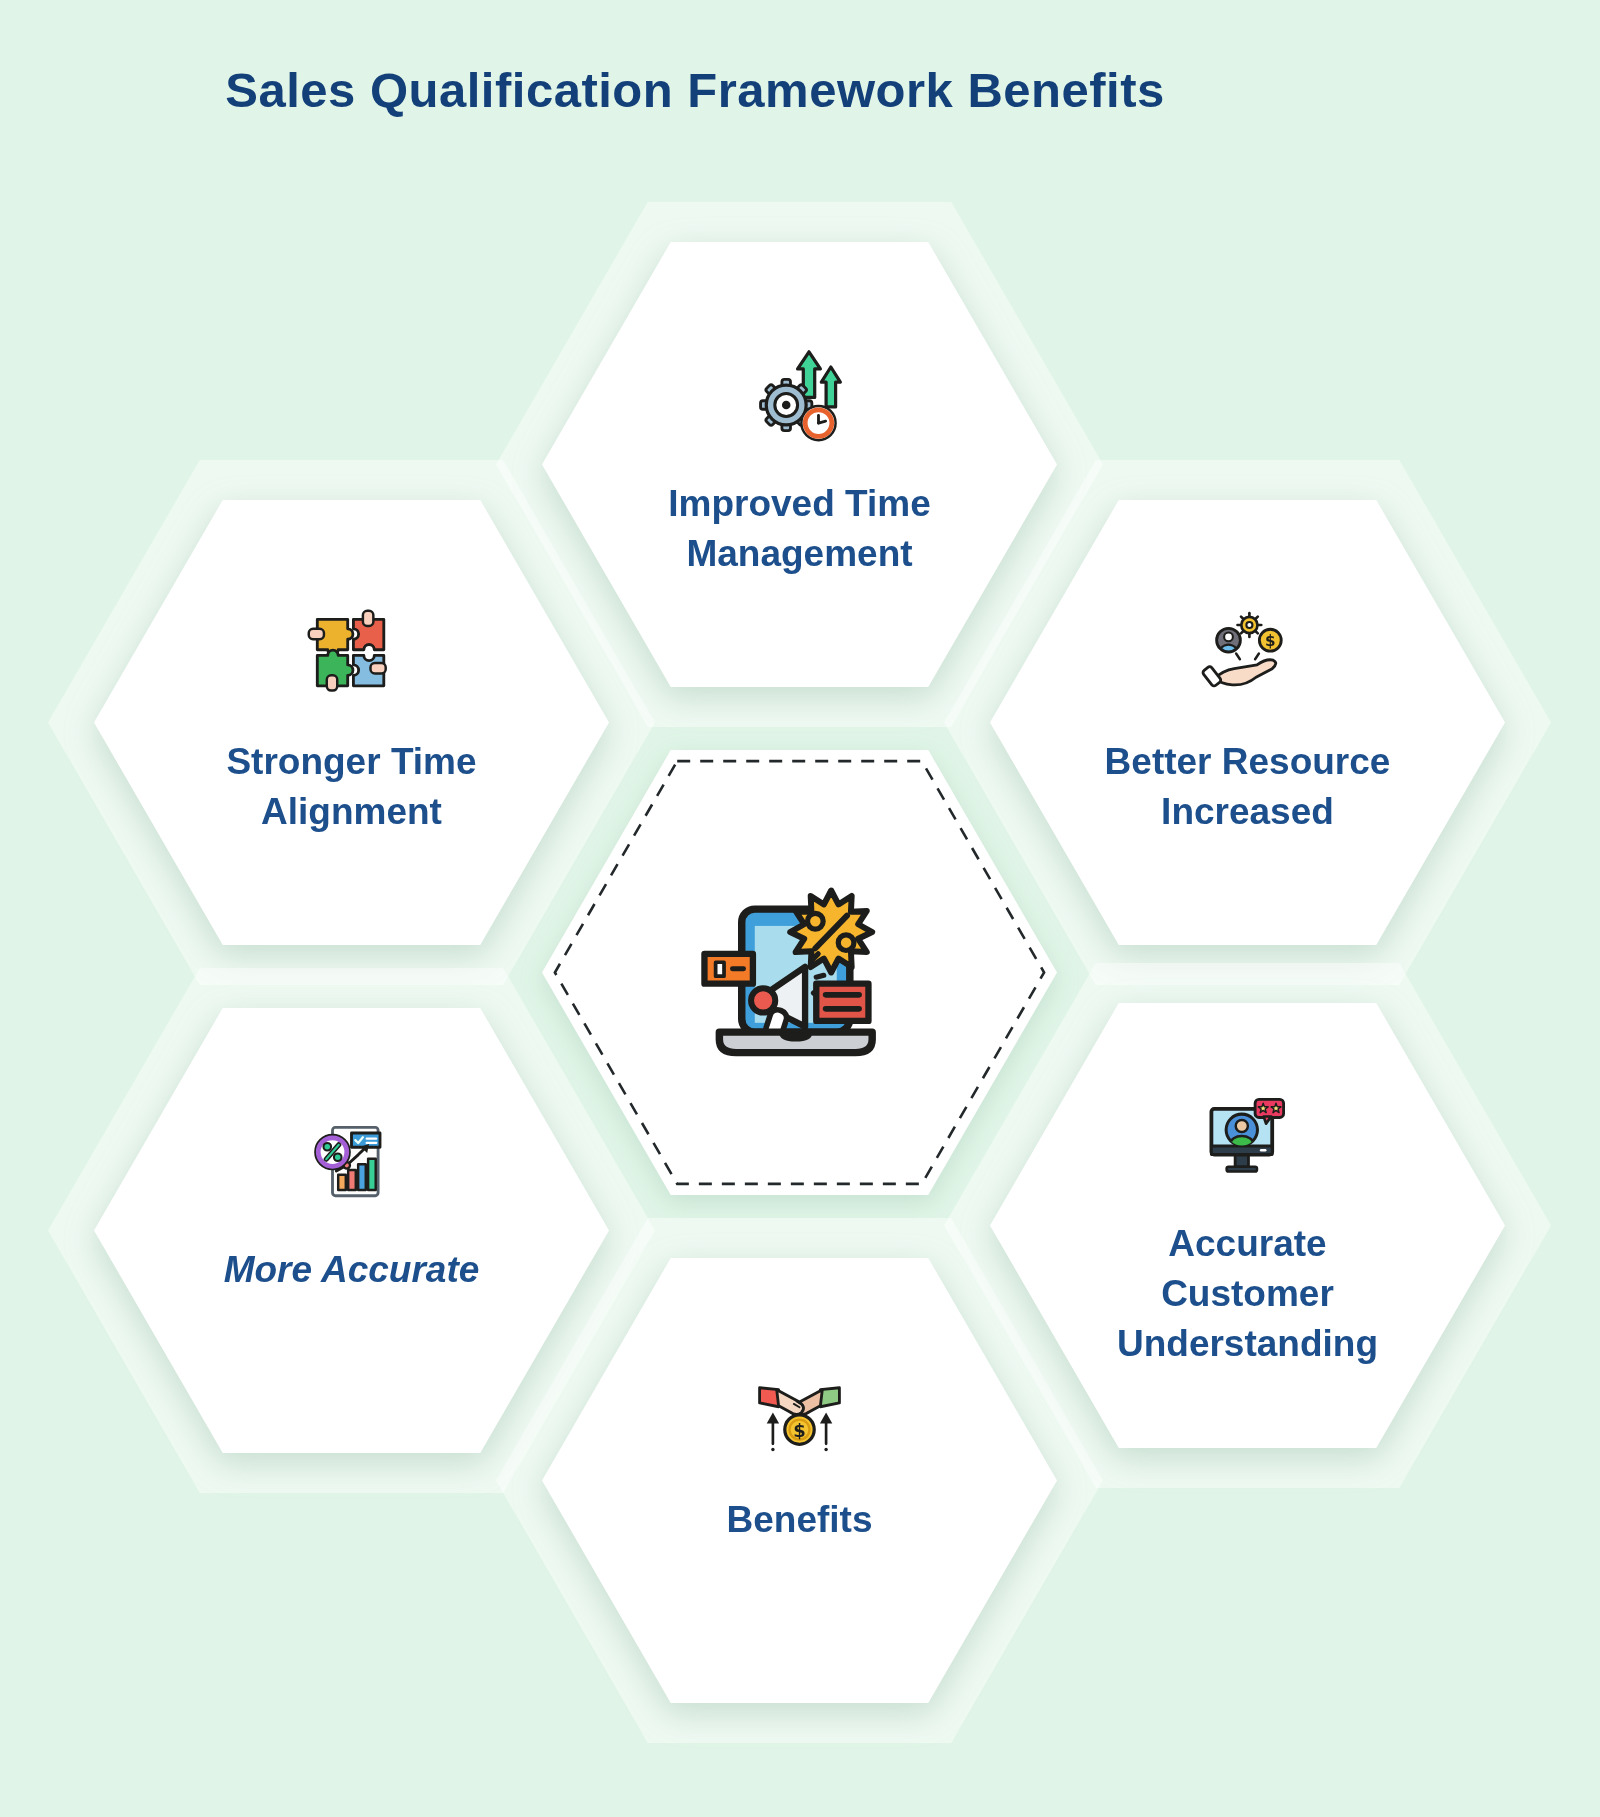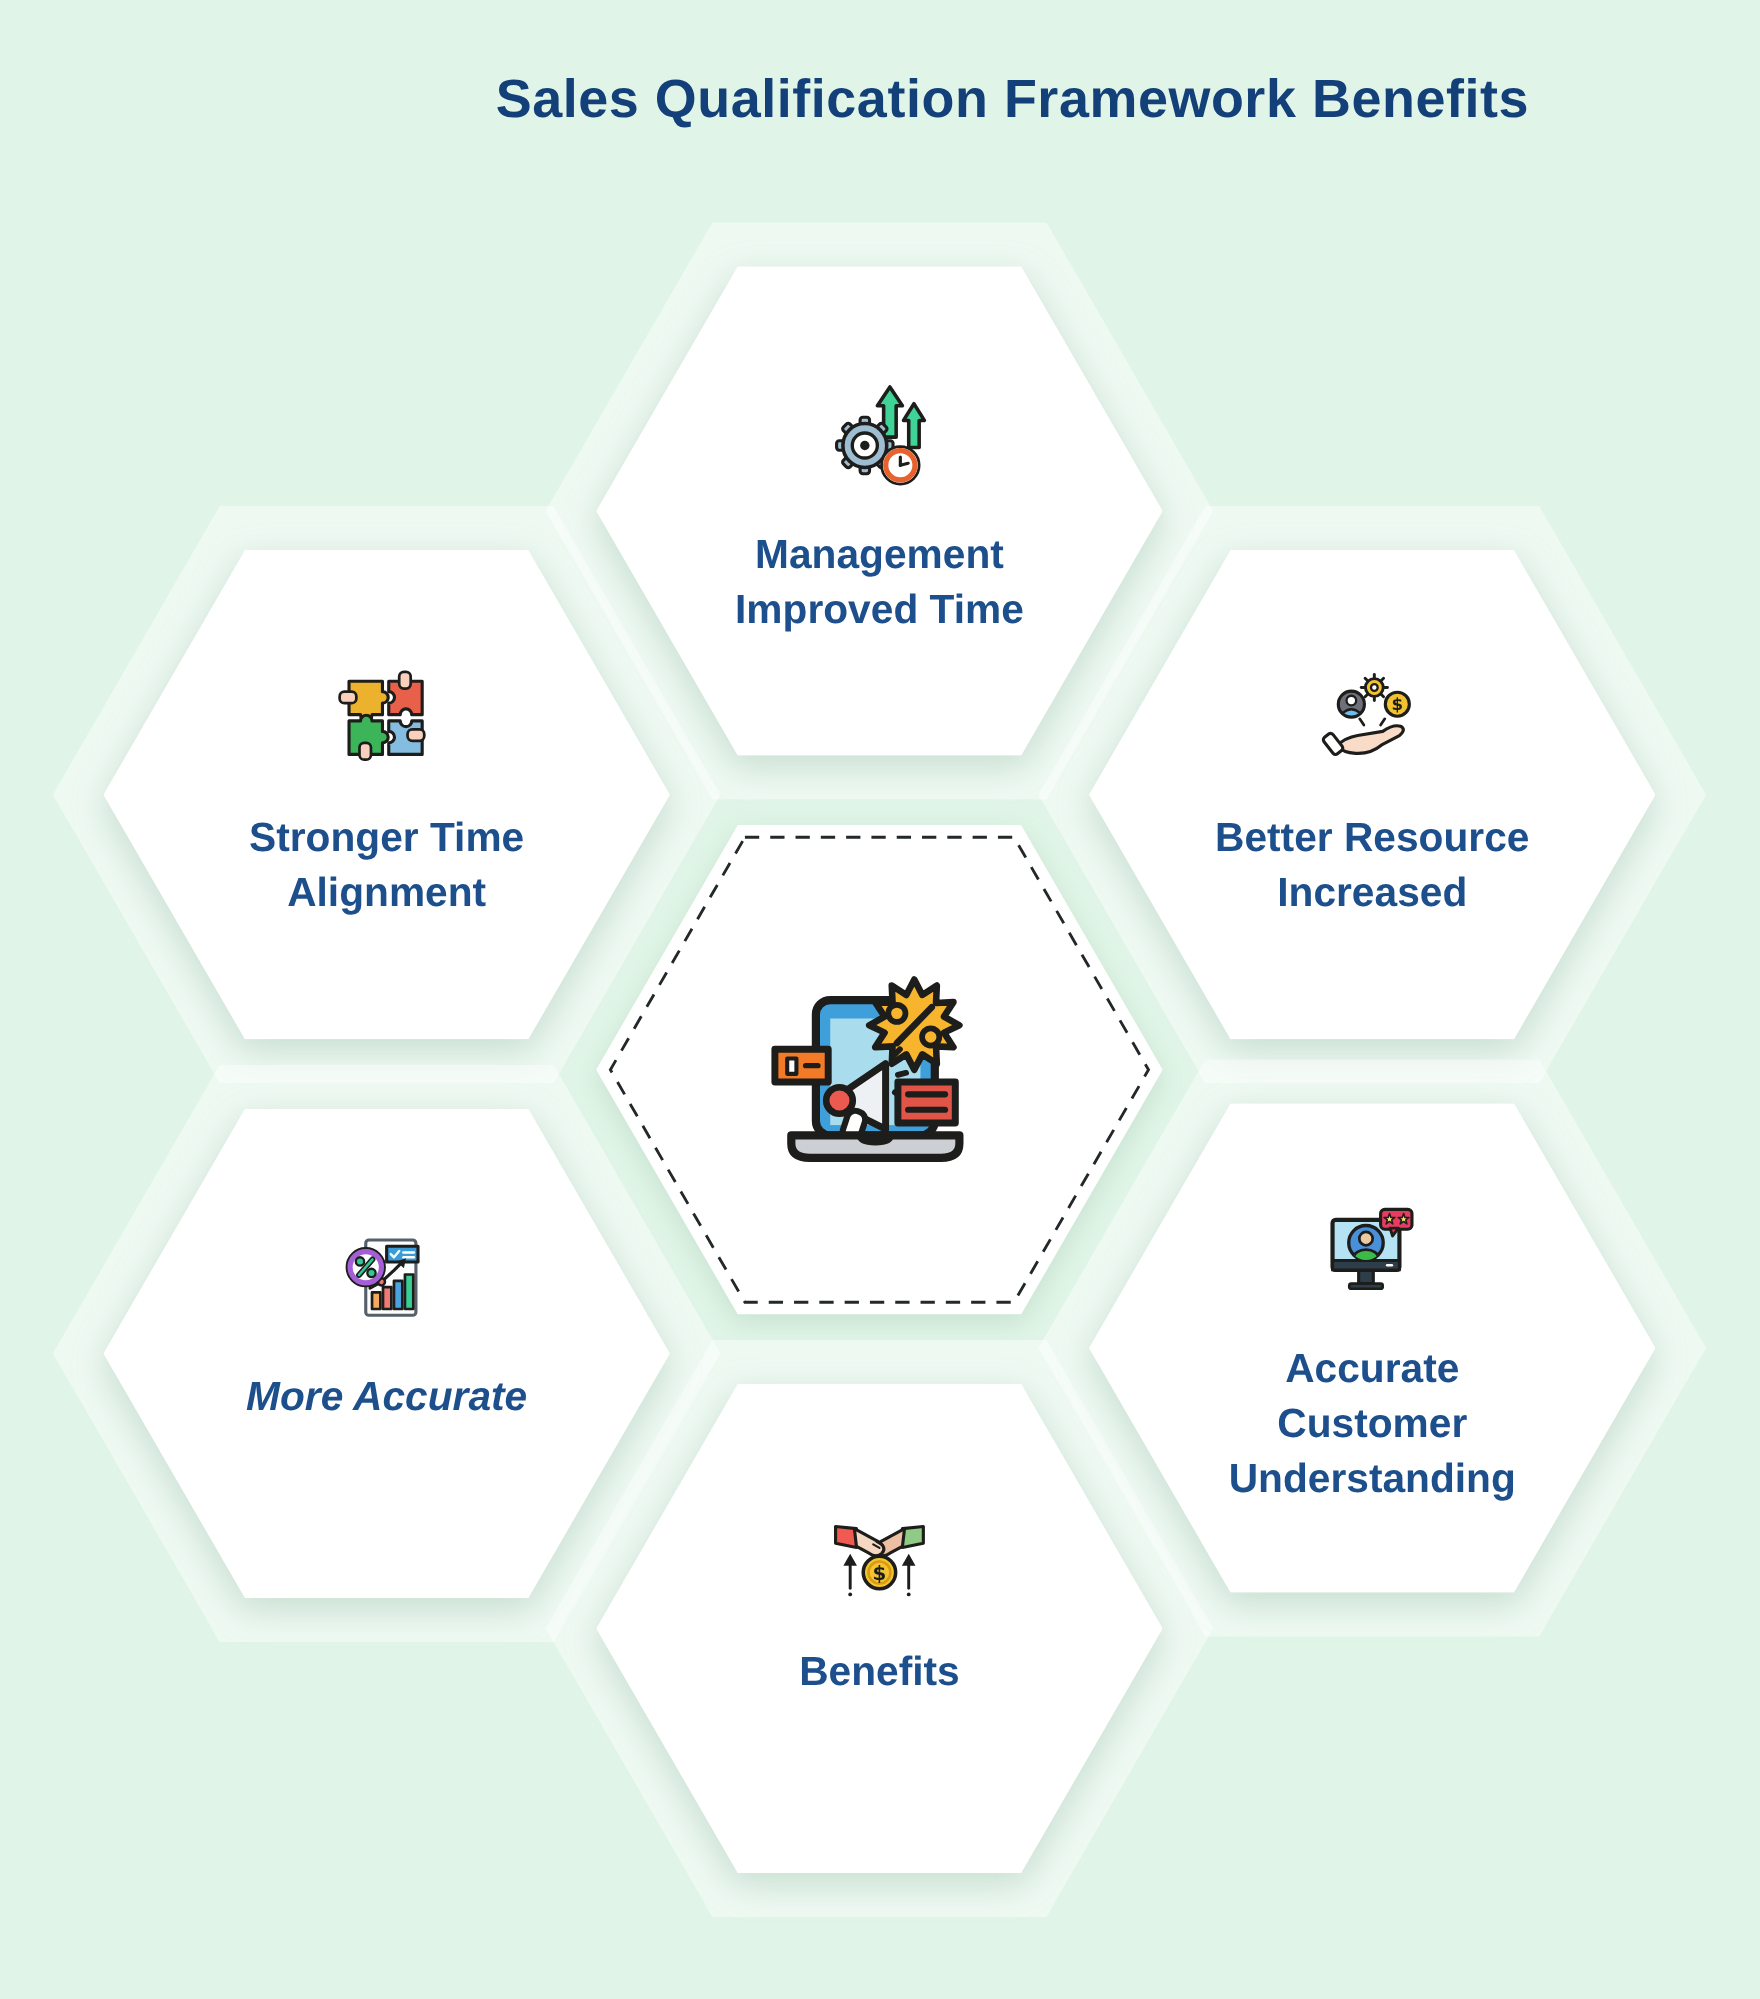--- a/index.html
+++ b/index.html
@@ -3,21 +3,21 @@
 <meta charset="utf-8">
 <style>
   html,body{margin:0;padding:0;}
   body{
     width:1600px;height:1817px;position:relative;overflow:hidden;
     background:#e0f5e7;
     font-family:"Liberation Sans","DejaVu Sans",sans-serif;
   }
   .title{
     position:absolute;top:62px;left:0;width:1390px;
-    text-align:right;font-size:49px;font-weight:700;color:#14407a;
+    text-align:center;font-size:49px;font-weight:700;color:#14407a;
     letter-spacing:.5px;
   }
   
   .hex-pos{position:absolute;width:515px;height:445px;}
   .hex-halo{
     position:absolute;left:-46px;top:-40px;width:607px;height:525px;
     clip-path:polygon(25% 0%,75% 0%,100% 50%,75% 100%,25% 100%,0% 50%);
     background:rgba(255,255,255,.45);
   }
   .hex-wrap{
@@ -81,22 +81,22 @@
           <circle cx="36" cy="60" r="12" fill="#ffffff" stroke-width="3.2"></circle>
           <circle cx="36" cy="60" r="4.5" fill="#1d1d1b" stroke="none"></circle>
           <circle cx="70" cy="79" r="18" fill="#ffffff" stroke-width="2.6"></circle>
           <circle cx="70" cy="79" r="14" fill="#ffffff" stroke="#e8622d" stroke-width="5"></circle>
           <line x1="70" y1="79" x2="70" y2="71" stroke-width="3" stroke-linecap="round"></line>
           <line x1="70" y1="79" x2="77.5" y2="77" stroke-width="3" stroke-linecap="round"></line>
         </g>
       </svg>
     </div>
     <div class="label">
+      <span class="ln">Improved Time</span>
       <span class="ln">Management</span>
-      <span class="ln">Improved Time</span>
     </div>
   </div>
     </div>
 </div>
 
 <div class="hex-pos pos-ul">
   <div class="hex-halo"></div>
   <div class="hex-wrap">
       <div class="hex">
     <div class="icon" aria-label="team-alignment-icon">

